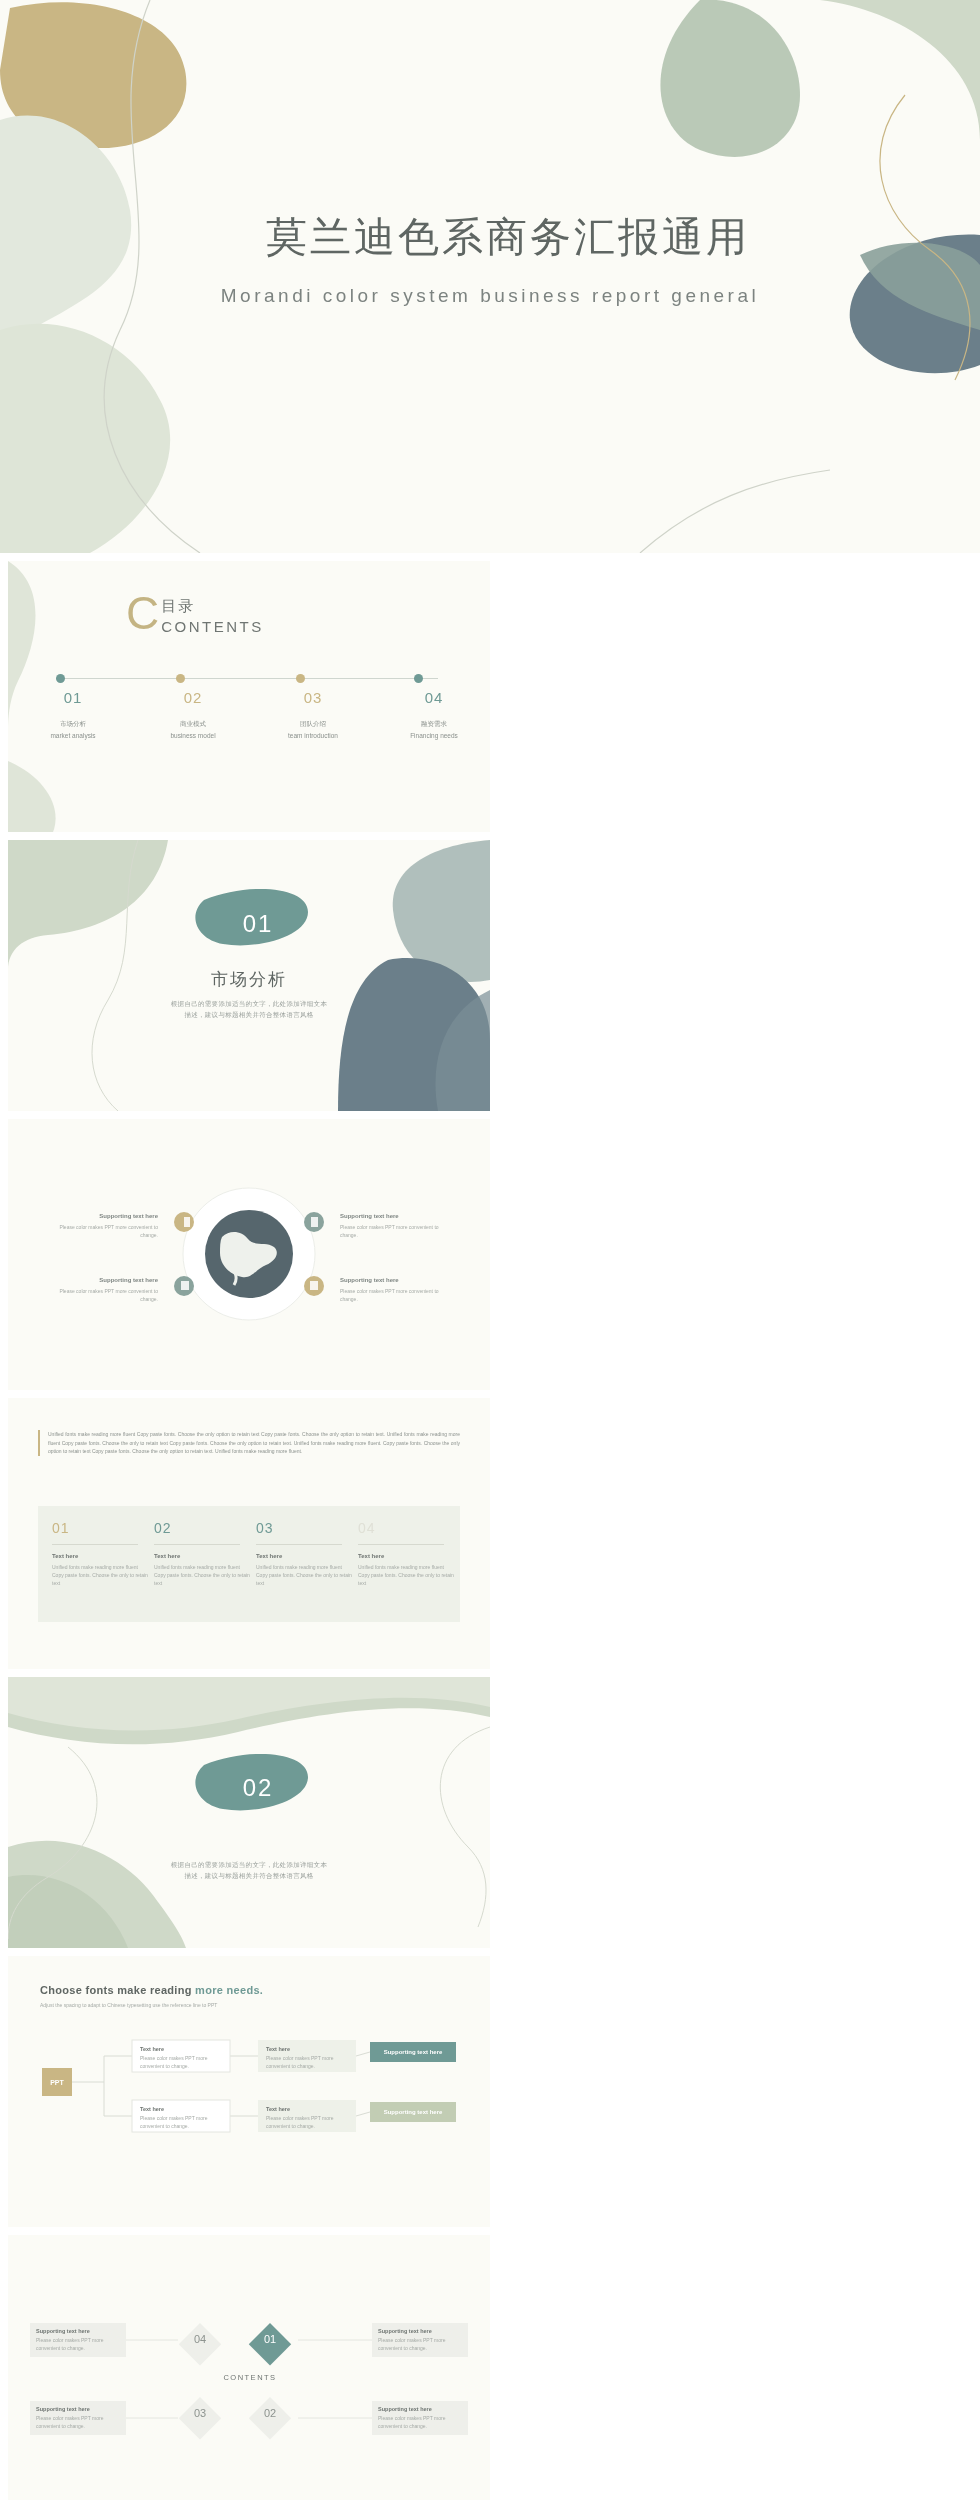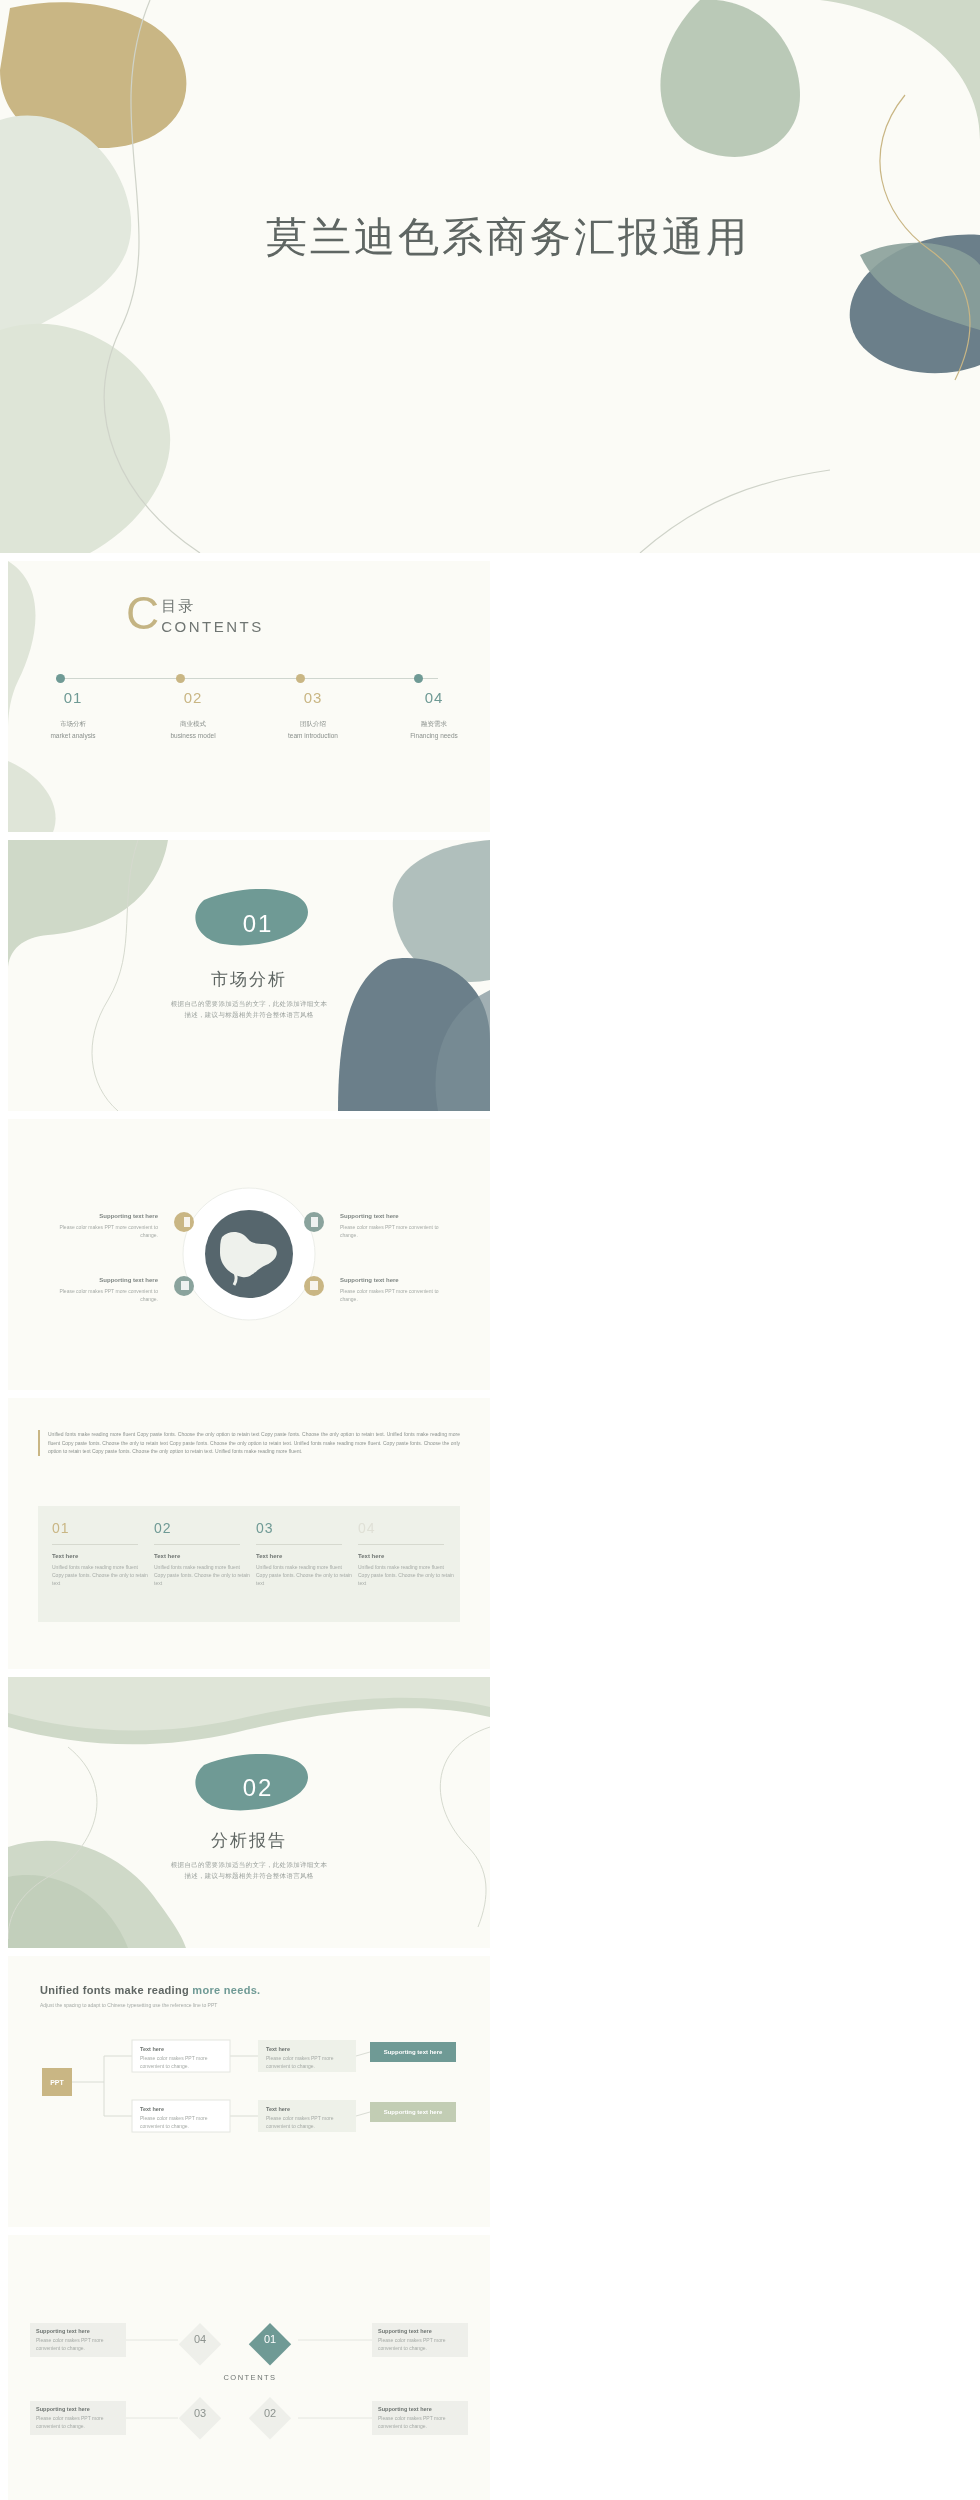--- a/index.html
+++ b/index.html
@@ -88,20 +88,21 @@
       <path d="M820 0 C 900 10, 980 60, 980 140 L980 0 Z" fill="#cfd9c8"></path>
 
       <path d="M980 235 C 905 230, 845 275, 850 320 C 856 368, 930 385, 980 365 Z" fill="#6b7f8a"></path>
       <path d="M860 255 C 900 235, 960 240, 980 265 L980 330 C 930 315, 880 300, 860 255 Z" fill="#8aa09a" opacity="0.9"></path>
 
       <path d="M150 0 C 100 120, 170 230, 120 330 C 80 415, 120 500, 200 553" fill="none" stroke="#cfd3c9" stroke-width="1.2"></path>
       <path d="M905 95 C 860 150, 880 215, 930 250 C 975 282, 980 330, 955 380" fill="none" stroke="#c9b684" stroke-width="1.2"></path>
       <path d="M640 553 C 700 500, 760 480, 830 470" fill="none" stroke="#cfd3c9" stroke-width="1.2"></path>
     </svg>
     <div class="title">莫兰迪色系商务汇报通用</div>
+    <div class="subtitle">Morandi  color  system  business  report  general</div>
   </div>
 
   <div class="grid">
 
     <div class="slide">
       <svg width="482" height="271" style="position:absolute;left:0;top:0">
         <path d="M0 0 C 40 25, 30 80, 10 120 C -2 145, 0 170, 0 190 Z" fill="#dfe5d8"></path>
         <path d="M0 200 C 35 215, 55 245, 45 271 L0 271 Z" fill="#dfe5d8"></path>
       </svg>
       <div class="ct" style="left:118px;top:32px;display:flex;align-items:flex-start;">
@@ -226,27 +227,26 @@
         <path d="M0 36 C 70 56, 150 60, 230 42 C 300 26, 400 10, 482 30 L482 0 L0 0 Z" fill="#dfe5d8"></path>
         <path d="M0 170 C 60 150, 120 180, 150 225 C 170 252, 175 262, 178 271 L0 271 Z" fill="#cfd9c8"></path>
         <path d="M0 200 C 50 190, 100 220, 120 271 L0 271 Z" fill="#b9c8b3" opacity="0.6"></path>
         <path d="M482 50 C 420 70, 420 130, 460 170 C 482 192, 482 220, 470 250" fill="none" stroke="#d6dacf" stroke-width="1"></path>
         <path d="M60 70 C 110 110, 90 170, 40 200 C 10 218, 0 240, 0 262" fill="none" stroke="#d6dacf" stroke-width="1"></path>
         <path d="M196 88 C 240 70, 300 74, 300 100 C 300 124, 250 138, 215 132 C 190 128, 178 104, 196 88 Z" fill="#6f9a95"></path>
       </svg>
       <div class="ct" style="left:196px;top:88px;width:108px;height:46px;display:flex;align-items:center;justify-content:center;">
         <span class="num-big" style="font-size:24px;">02</span>
       </div>
-      <div class="ct cn-title" style="left:0;top:152px;width:482px;text-align:center;">分析报告</div>
       <div class="ct cn-desc" style="left:161px;top:182px;width:160px;">根据自己的需要添加适当的文字，此处添加详细文本描述，建议与标题相关并符合整体语言风格</div>
     </div>
 
     <div class="slide">
       <div class="ct" style="left:32px;top:28px;font-size:11px;letter-spacing:.3px;">
-        <span style="color:#5f6663;font-weight:bold;">Unified fonts make reading </span><span style="color:#6f9a95;font-weight:bold;">more needs.</span>
+        <span style="color:#5f6663;font-weight:bold;">Choose fonts make reading </span><span style="color:#6f9a95;font-weight:bold;">more needs.</span>
       </div>
       <div class="ct" style="left:32px;top:46px;font-size:5px;color:#a6aba7;">Adjust the spacing to adapt to Chinese typesetting use the reference line to PPT</div>
 
       <svg width="482" height="271" style="position:absolute;left:0;top:0">
         <rect x="34" y="112" width="30" height="28" fill="#c9b684"></rect>
         <path d="M64 126 L96 126" stroke="#d9dcd4" stroke-width="1" fill="none"></path>
         <path d="M96 100 L96 160" stroke="#d9dcd4" stroke-width="1" fill="none"></path>
         <path d="M96 100 L124 100" stroke="#d9dcd4" stroke-width="1" fill="none"></path>
         <path d="M96 160 L124 160" stroke="#d9dcd4" stroke-width="1" fill="none"></path>
         <path d="M222 100 L250 100 L250 100" stroke="#d9dcd4" stroke-width="1" fill="none"></path>

